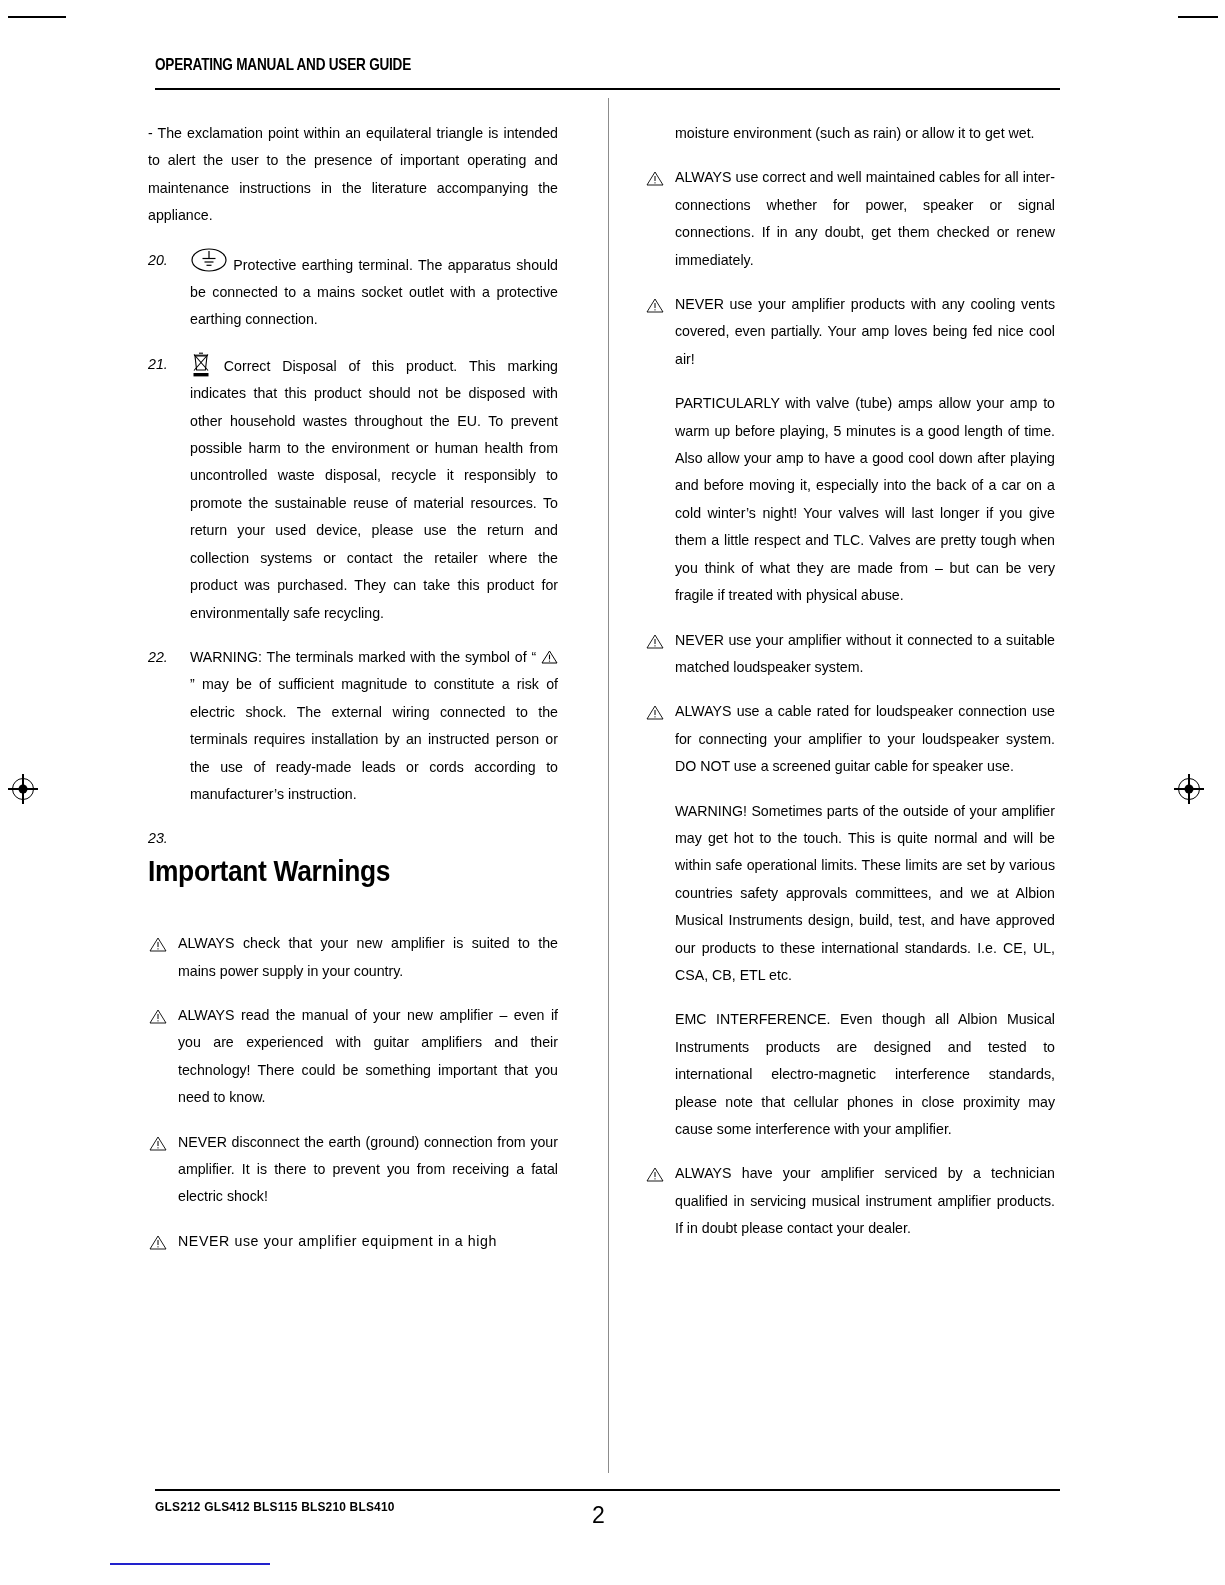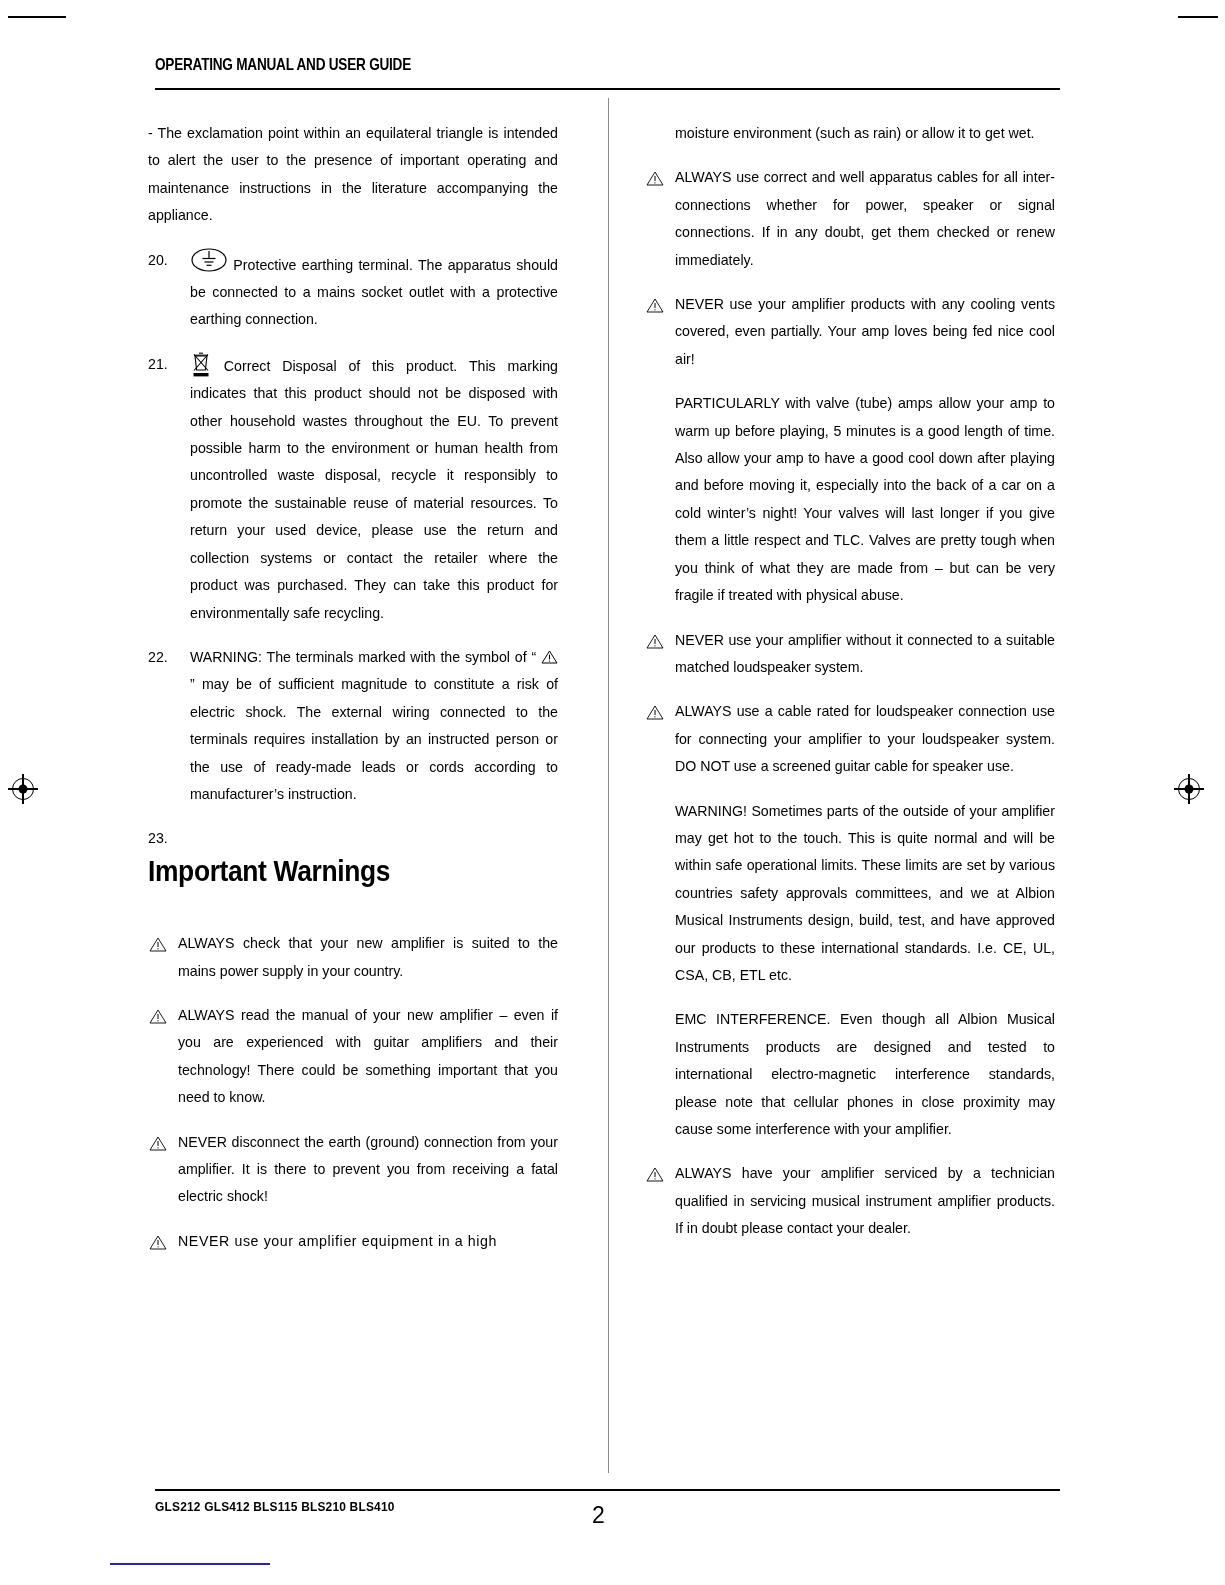--- a/index.html
+++ b/index.html
@@ -126,20 +126,21 @@
     position: relative;
     padding-left: 42px;
     margin-bottom: 17px;
     text-align: justify;
   }
   .num-item .num {
     position: absolute;
     left: 0; top: 0;
     width: 36px;
     text-align: left;
+    font-style: italic;
   }
 
   
   .warn-item {
     position: relative;
     padding-left: 30px;
     margin-bottom: 17px;
     text-align: justify;
   }
   .warn-item .wicon {
@@ -302,21 +303,21 @@
     </div>
 
     <div class="warn-item">
       <span class="wicon">
         <svg viewBox="0 0 18 15" width="18" height="15" xmlns="http://www.w3.org/2000/svg">
           <path d="M9 1 L17 14 L1 14 Z" fill="none" stroke="#000" stroke-width="0.9"></path>
           <line x1="9" y1="5" x2="9" y2="10" stroke="#000" stroke-width="1"></line>
           <circle cx="9" cy="11.8" r="0.65" fill="#000"></circle>
         </svg>
       </span>
-      <span>ALWAYS use correct and well apparatus cables for all inter-connections whether for power, speaker or signal connections. If in any doubt, get them checked or renew immediately.</span>
+      <span>ALWAYS use correct and well maintained cables for all inter-connections whether for power, speaker or signal connections. If in any doubt, get them checked or renew immediately.</span>
     </div>
 
     <div class="warn-item">
       <span class="wicon">
         <svg viewBox="0 0 18 15" width="18" height="15" xmlns="http://www.w3.org/2000/svg">
           <path d="M9 1 L17 14 L1 14 Z" fill="none" stroke="#000" stroke-width="0.9"></path>
           <line x1="9" y1="5" x2="9" y2="10" stroke="#000" stroke-width="1"></line>
           <circle cx="9" cy="11.8" r="0.65" fill="#000"></circle>
         </svg>
       </span>

